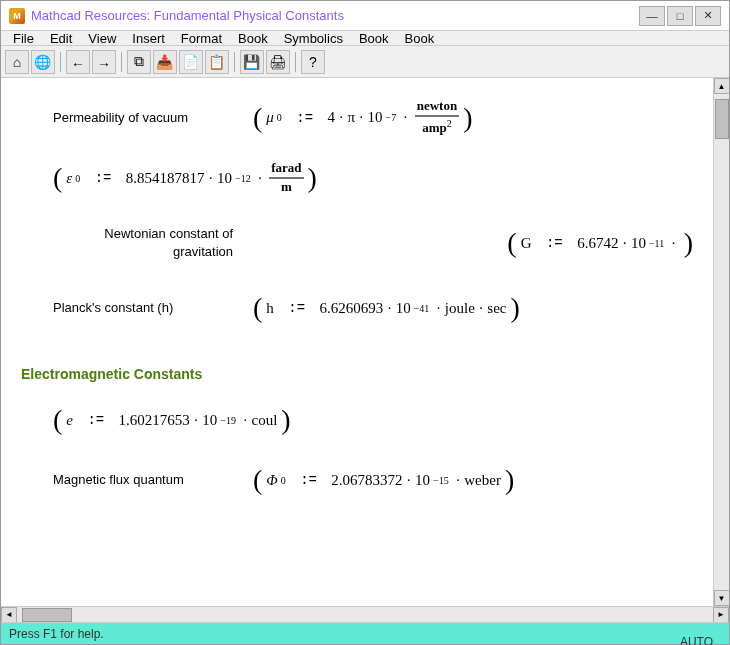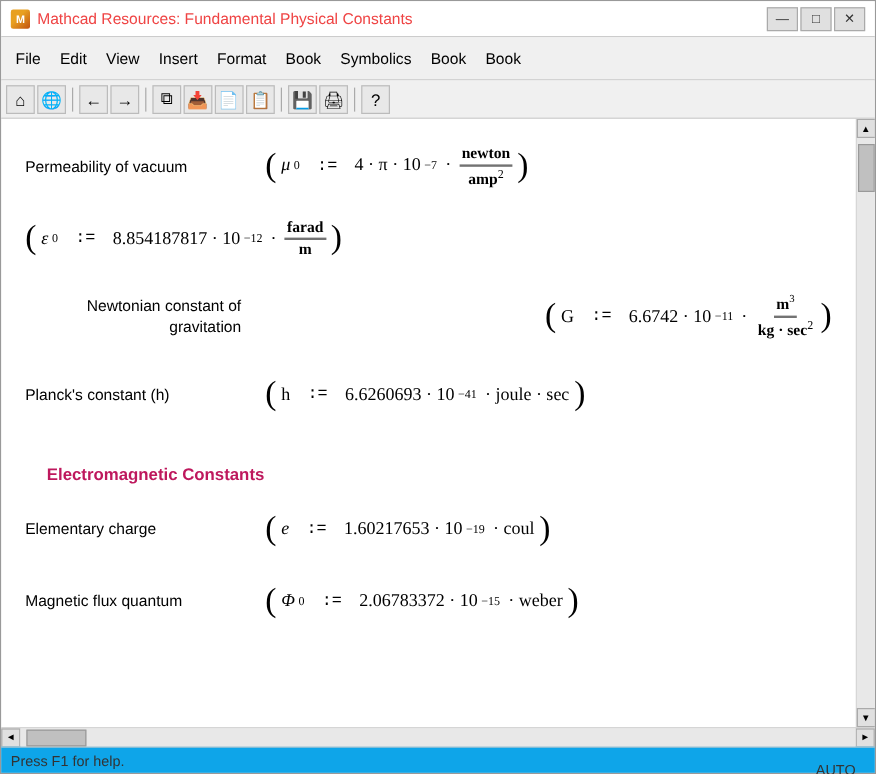--- a/index.html
+++ b/index.html
@@ -42,21 +42,21 @@
       align-items: center;
       justify-content: center;
       font-size: 9px;
       color: white;
       font-weight: bold;
     }
 
     .title-bar-text {
       flex: 1;
       font-size: 13px;
-      color: #ef4444;
+      color: #8b5cf6;
     }
 
     .title-bar-buttons {
       display: flex;
       gap: 2px;
     }
 
     .title-btn {
       width: 26px;
       height: 20px;
@@ -66,21 +66,21 @@
       display: flex;
       align-items: center;
       justify-content: center;
       font-size: 11px;
       color: #333;
     }
 
     
     .menu-bar {
       background: #f0f0f0;
-      height: 36px;
+      height: 15px;
       display: flex;
       align-items: center;
       padding: 0 4px;
       border-bottom: 1px solid #ccc;
     }
 
     .menu-item {
       padding: 2px 8px;
       font-size: 13px;
       cursor: pointer;
@@ -211,21 +211,21 @@
       background: #c0c0c0;
       border: 1px solid #999;
       position: absolute;
       top: 1px;
       left: 5px;
     }
 
     
     .status-bar {
       height: 22px;
-      background: #0ea5e9;
+      background: #5eead4;
       border-top: 1px solid #ccc;
       display: flex;
       align-items: center;
       padding: 0 8px;
       font-size: 12px;
       color: #333;
       justify-content: center;
     }
 
     .status-right {
@@ -233,42 +233,42 @@
       padding-right: 8px;
       margin-top: 16px;
     }
 
     .constant-row {
       display: flex;
       align-items: center;
       padding: 10px 0;
       border-bottom: none;
       min-height: 60px;
+      margin-left: 32px;
     }
 
     .constant-name {
       width: 200px;
       font-size: 13px;
       color: #000;
       padding-right: 20px;
       line-height: 1.4;
     }
 
     .constant-formula {
       flex: 1;
       font-size: 14px;
       color: #000;
     }
 
     .section-header {
-      color: #be185d;
+      color: #4d7c0f;
       font-weight: bold;
       font-size: 14px;
       padding: 12px 0 8px 0;
-      margin-left: 18px;
     }
 
     
     .math-expr {
       display: inline-flex;
       align-items: center;
       font-family: 'Times New Roman', serif;
       font-size: 15px;
       position: relative;
     }
@@ -422,28 +422,20 @@
         <div class="constant-name">Newtonian constant of gravitation</div>
         <div class="constant-formula">
           <span class="math-expr">
             <span class="paren">(</span>
             <span class="paren-inner">
               <span>G</span>
               <span class="assign">&nbsp;:=&nbsp;</span>
               <span>6.6742 · 10</span>
                 <span class="superscript">−11</span>
               <span>&nbsp;·&nbsp;</span>
-              <span class="fraction">
-                <span class="fraction-num">
-                  <span style="display:inline-flex;flex-direction:column;align-items:center;">
-                    <span style="font-size:13px;font-family:'Times New Roman',serif;"><b>m</b><span style="font-size:9px;vertical-align:super;">3</span></span>
-                  </span>
-                </span>
-                <span class="fraction-den"><b>kg · sec</b><span class="superscript">2</span></span>
-              </span>
             </span>
             <span class="paren">)</span>
           </span>
         </div>
       </div>
 
       <div class="constant-row">
         <div class="constant-name">Planck's constant (h)</div>
         <div class="constant-formula">
           <span class="math-expr">
@@ -458,21 +450,20 @@
             <span class="paren">)</span>
           </span>
         </div>
       </div>
 
       <div style="height:16px;"></div>
 
       <div class="section-header">Electromagnetic Constants</div>
 
       <div class="constant-row">
-        <div class="constant-name">Elementary charge</div>
         <div class="constant-formula">
           <span class="math-expr">
             <span class="paren">(</span>
             <span class="paren-inner">
               <span class="greek" style="font-style:italic;">e</span>
               <span class="assign">&nbsp;:=&nbsp;</span>
               <span>1.60217653 · 10</span>
                 <span class="superscript">−19</span>
               <span>&nbsp;· coul</span>
             </span>

